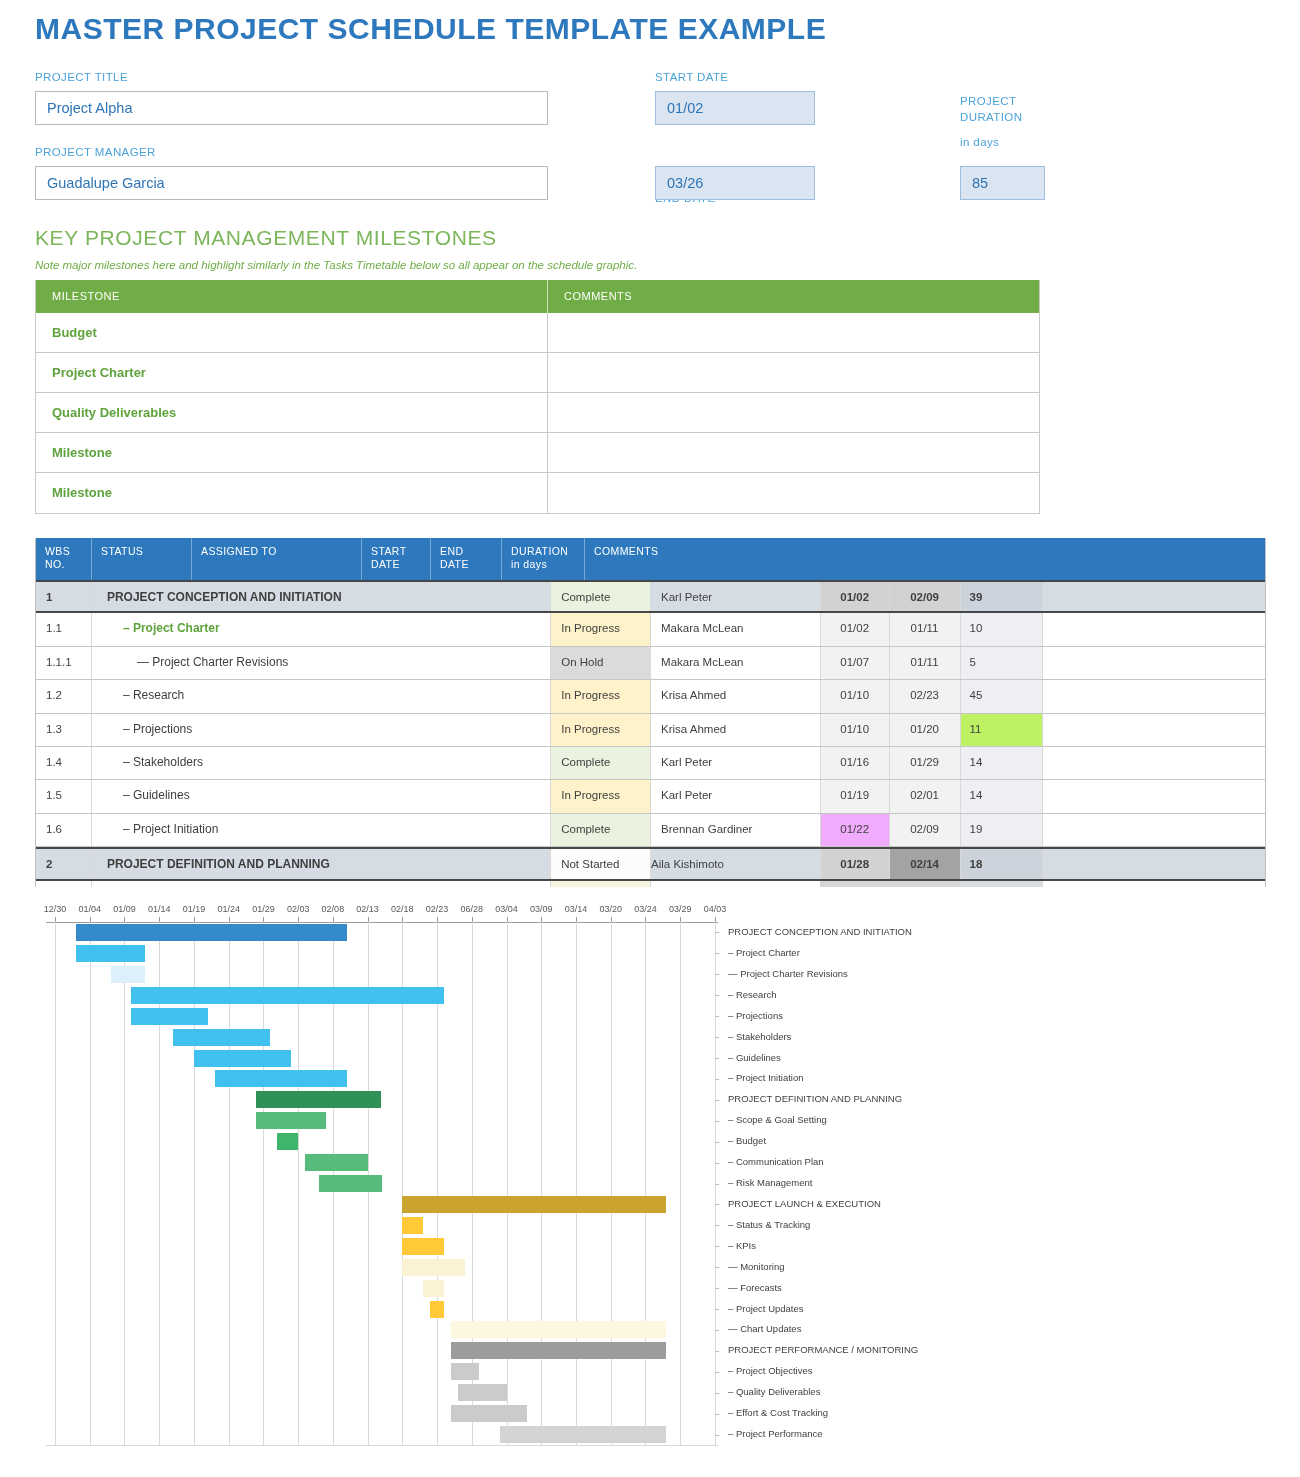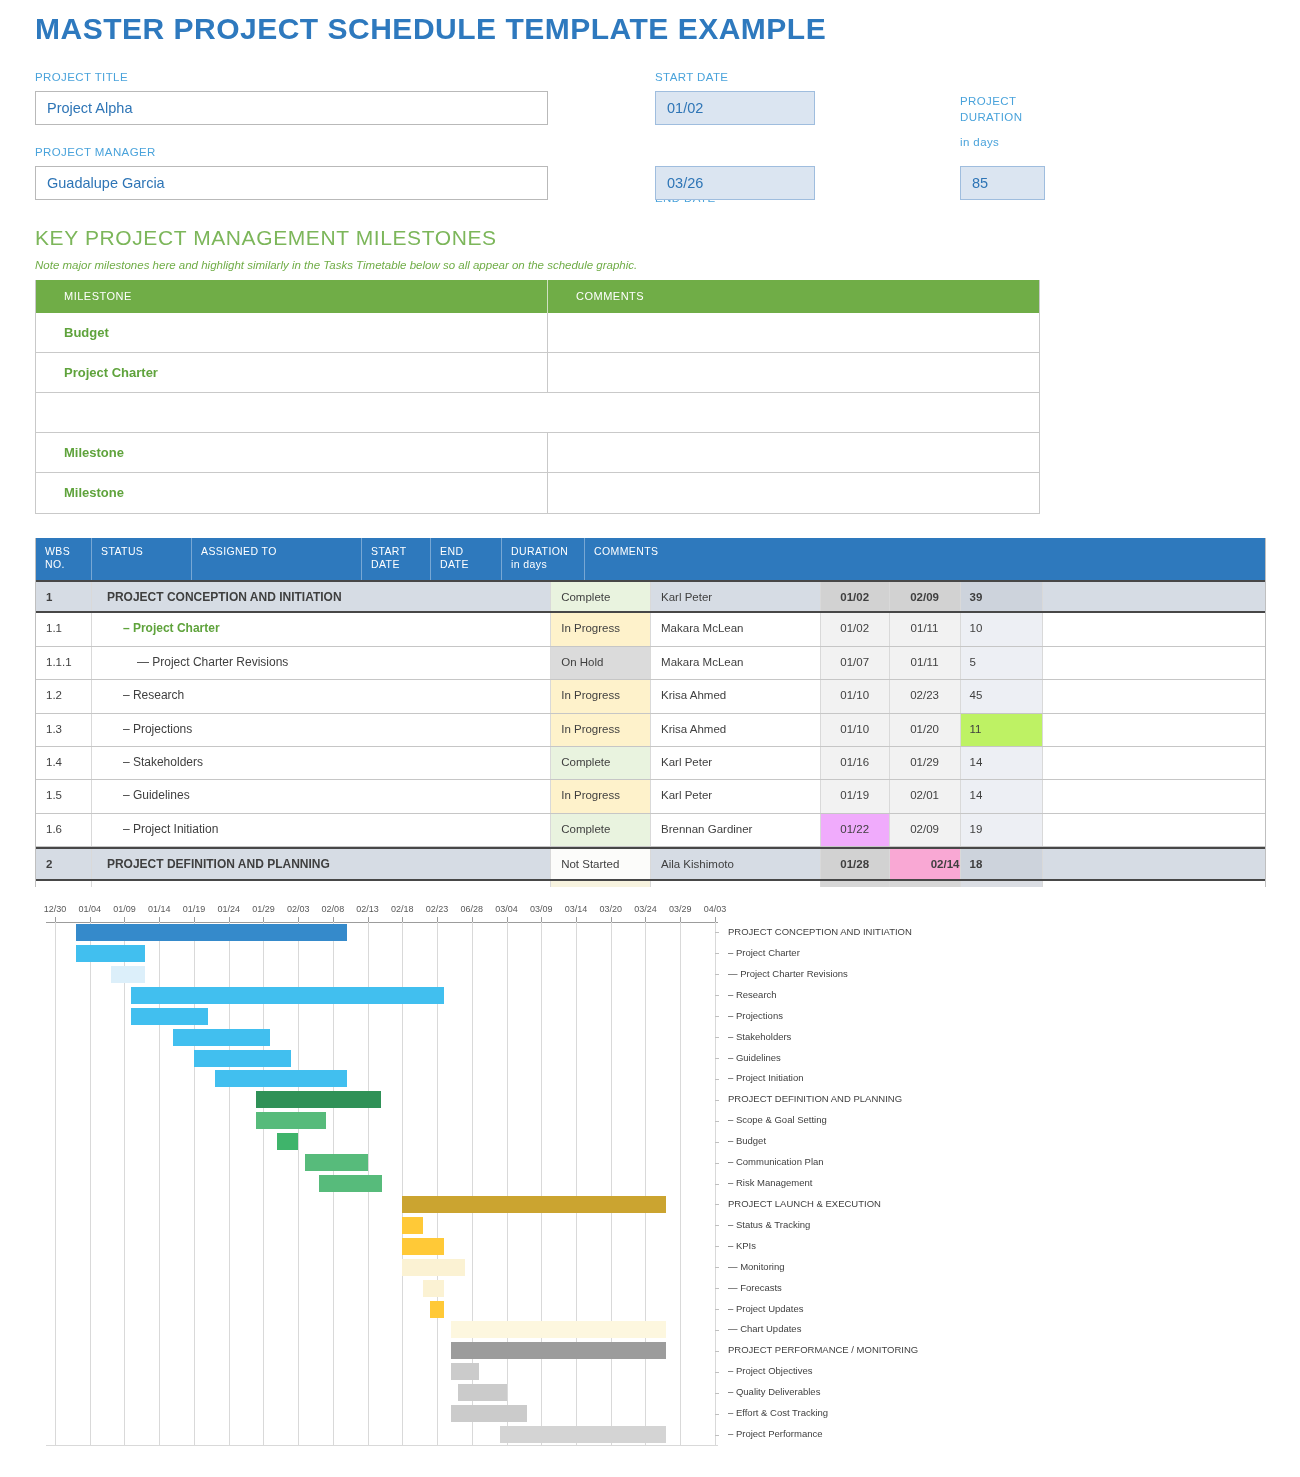--- a/index.html
+++ b/index.html
@@ -10,21 +10,21 @@
 
   .fld-label { position:absolute; font-size:11.5px; letter-spacing:.4px; color:#4aa3db; }
   .txt-box { position:absolute; height:34px; background:#fff; border:1px solid #b9b9b9; font-size:14.5px; color:#2e75b6; line-height:32px; padding-left:11px; }
   .date-box { position:absolute; height:34px; background:#dbe5f1; border:1px solid #9fbdde; font-size:14.5px; color:#2e75b6; line-height:32px; padding-left:11px; }
 
   .ms-heading { position:absolute; left:35px; top:226px; font-size:21px; letter-spacing:.6px; color:#7cb65a; }
   .ms-note { position:absolute; left:35px; top:259px; font-size:11.5px; font-style:italic; color:#70ad47; }
   .ms-table { position:absolute; left:35px; top:280px; width:1005px; border:1px solid #c9c9c9; border-top:none; }
   .ms-head { display:flex; background:#70ad47; height:33px; }
   .ms-head .ms-cell { color:#fff; font-size:11px; letter-spacing:.5px; line-height:33px; }
-  .ms-cell { padding-left:28px; }
+  .ms-cell { padding-left:16px; }
   .ms-c1 { width:512px; border-right:1px solid #cfe0c2; }
   .ms-c2 { flex:1; }
   .ms-row { display:flex; height:40px; background:#fff; border-bottom:1px solid #c9c9c9; }
   .ms-row:last-child { border-bottom:none; }
   .ms-row .ms-c1 { border-right:1px solid #c9c9c9; font-size:13px; font-weight:bold; color:#5fa33c; line-height:40px; }
 
   .task-table { position:absolute; left:35px; top:538px; width:1231px; border-left:1px solid #bfbfbf; border-right:1px solid #bfbfbf; }
   .tt-head { display:flex; background:#2e79bd; height:42px; }
   .tt-hcell { color:#fff; font-size:10.5px; letter-spacing:.4px; padding:7px 0 0 9px; border-left:1px solid rgba(255,255,255,.35); line-height:13px; }
   .tt-hcell:first-child { border-left:none; }
@@ -83,20 +83,21 @@
     <div id="ms-rows">
         <div class="ms-row">
           <div class="ms-cell ms-c1">Budget</div>
           <div class="ms-cell ms-c2"></div>
         </div>
         <div class="ms-row">
           <div class="ms-cell ms-c1">Project Charter</div>
           <div class="ms-cell ms-c2"></div>
         </div>
         <div class="ms-row">
+          <div class="ms-cell ms-c1">Quality Deliverables</div>
           <div class="ms-cell ms-c2"></div>
         </div>
         <div class="ms-row">
           <div class="ms-cell ms-c1">Milestone</div>
           <div class="ms-cell ms-c2"></div>
         </div>
         <div class="ms-row">
           <div class="ms-cell ms-c1">Milestone</div>
           <div class="ms-cell ms-c2"></div>
         </div>
@@ -191,23 +192,23 @@
           <div class="tt-cell c-assigned" style="width: 170px; padding-left: 10px;">Brennan Gardiner</div>
           <div class="tt-cell c-date" style="width: 69px; background: #f0abfc;">01/22</div>
           <div class="tt-cell c-date" style="width: 71px; background: rgb(242, 242, 242);">02/09</div>
           <div class="tt-cell c-dur" style="width: 83px; background: rgb(237, 239, 244);">19</div>
           <div class="tt-cell c-comments" style="width: 223px;"></div>
         </div>
         <div class="tt-row section">
           <div class="tt-cell c-wbs" style="width: 55px;">2</div>
           <div class="tt-cell c-name" style="width: 460px; padding-left: 15px; font-weight: bold;">PROJECT DEFINITION AND PLANNING</div>
           <div class="tt-cell c-status" style="width: 100px; background: rgb(252, 252, 250); font-weight: normal;">Not Started</div>
-          <div class="tt-cell c-assigned" style="width: 170px; padding-left: 10px; font-weight: normal;">Aila Kishimoto</div>
+          <div class="tt-cell c-assigned" style="width: 170px; font-weight: normal;">Aila Kishimoto</div>
           <div class="tt-cell c-date" style="width: 69px; background: rgb(210, 210, 210);">01/28</div>
-          <div class="tt-cell c-date" style="width: 71px; background: #f9a8d4; text-align: right;">02/14</div>
+          <div class="tt-cell c-date" style="width: 71px; background: #a3a3a3;">02/14</div>
           <div class="tt-cell c-dur" style="width: 83px; background: rgb(205, 211, 220);">18</div>
           <div class="tt-cell c-comments" style="width: 223px;"></div>
         </div>
       </div>
     <div id="tt-sliver" style="display:flex; height:6px; overflow:hidden; background:#fff;">
         <div class="tt-cell" style="width: 55px; background: rgb(255, 255, 255);"></div>
         <div class="tt-cell" style="width: 460px; background: rgb(255, 255, 255);"></div>
         <div class="tt-cell" style="width: 100px; background: rgb(247, 243, 223);"></div>
         <div class="tt-cell" style="width: 170px; background: rgb(255, 255, 255);"></div>
         <div class="tt-cell" style="width: 69px; background: rgb(214, 214, 214);"></div>

